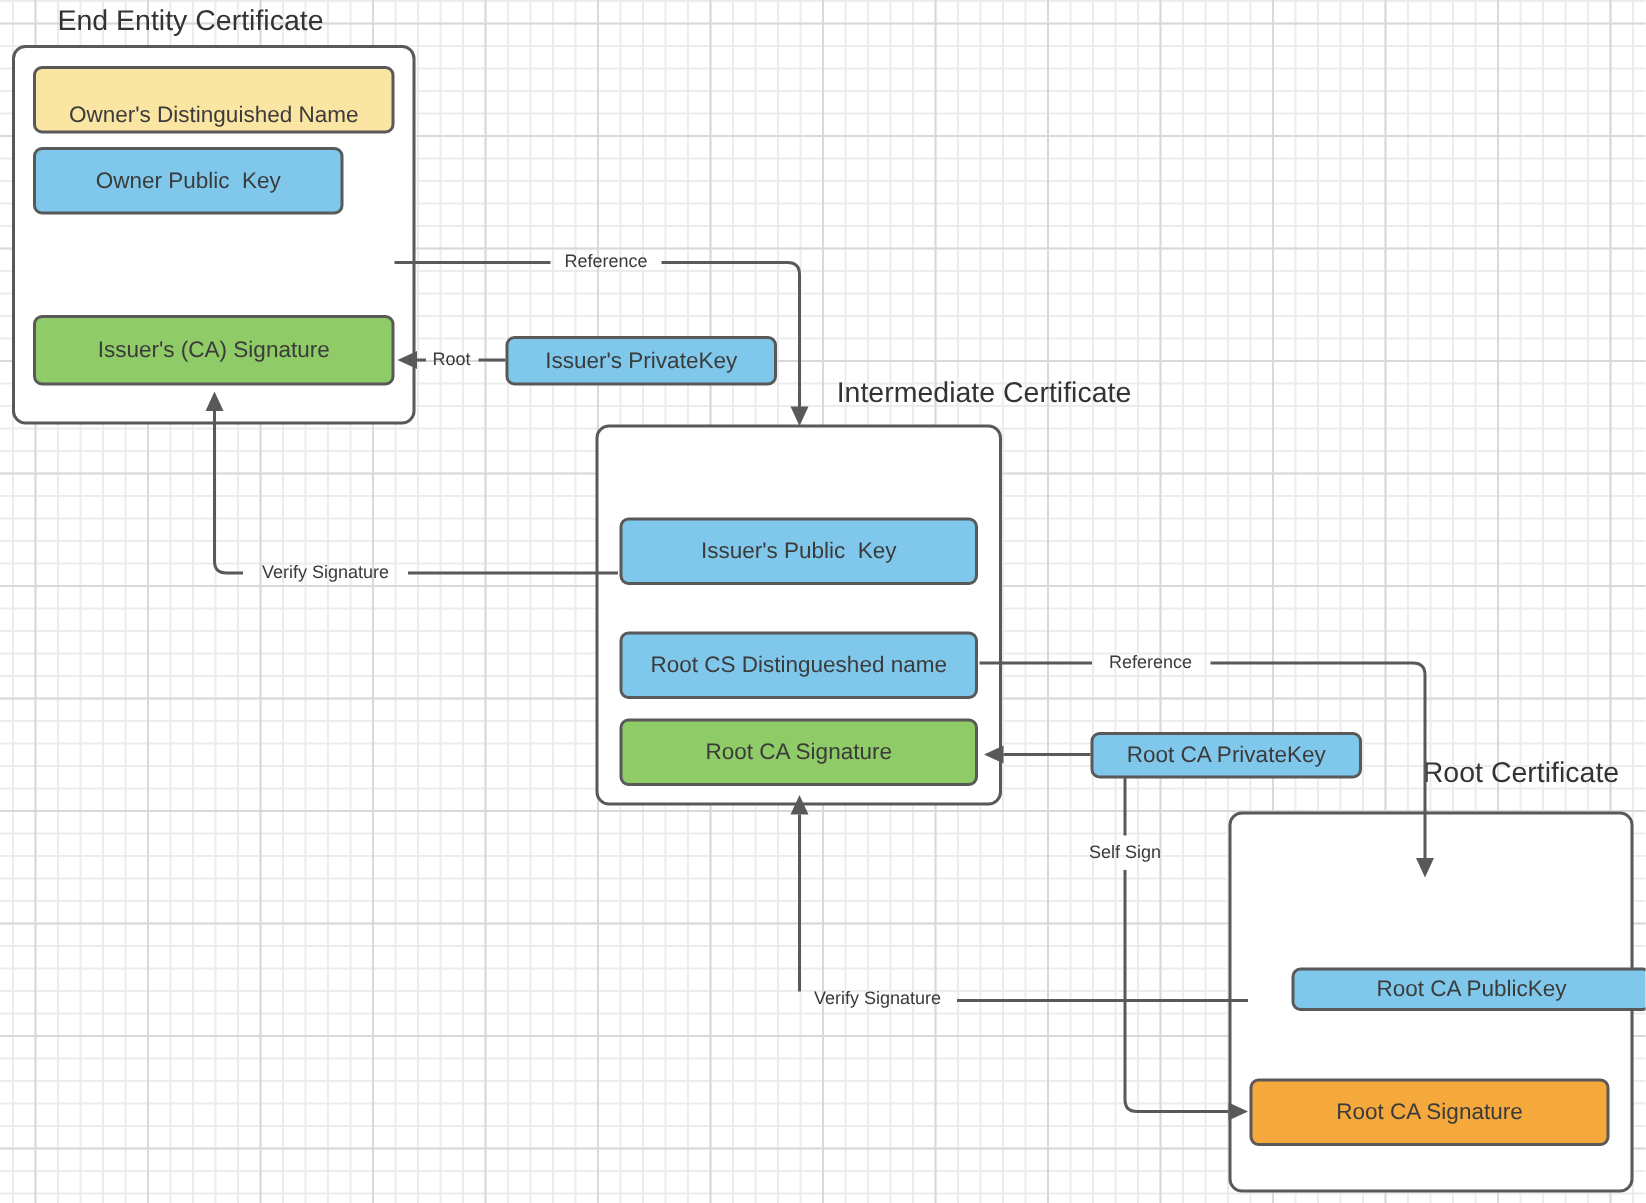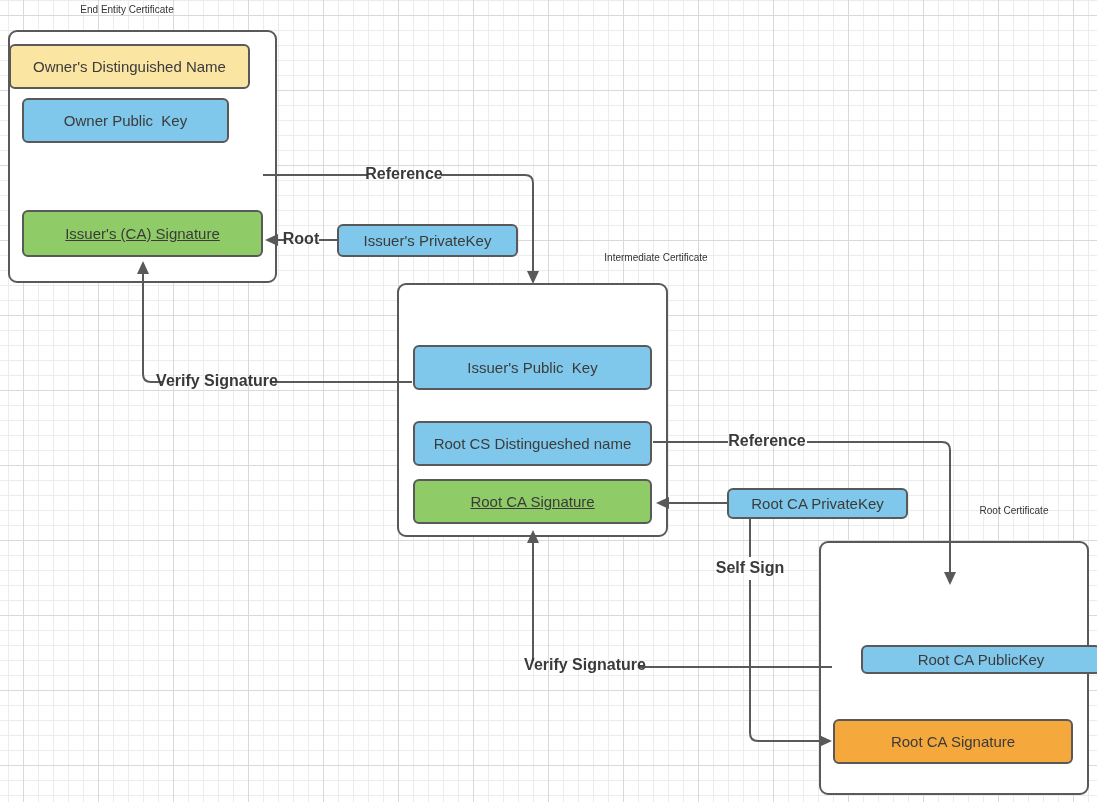--- a/index.html
+++ b/index.html
@@ -24,74 +24,74 @@
   .group {
     position: absolute;
     background: #ffffff;
     border: 2px solid #595959;
     border-radius: 9px;
     box-sizing: border-box;
   }
   .group-title {
     position: absolute;
     transform: translateX(-50%);
-    font-size: 10px;
+    font-size: 19px;
     color: #333333;
     white-space: nowrap;
   }
   .shape {
     position: absolute;
     border: 2px solid #595959;
     border-radius: 6px;
     box-sizing: border-box;
     display: flex;
     align-items: center;
     justify-content: center;
     text-align: center;
     font-size: 15px;
     color: #3b3b3b;
     padding: 2px 8px;
   }
   .shape .shape-label { white-space: pre-wrap; }
   .fill-yellow { background: var(--yellow, #FBE5A2); }
   .fill-blue   { background: var(--blue, #7FC8EB); }
   .fill-teal   { background: var(--teal, #35A192); }
-  .fill-green  { background: var(--green, #8FCB66); text-decoration: underline; }
+  .fill-green  { background: var(--green, #8FCB66); }
   .fill-orange { background: var(--orange, #F5A93C); }
   .connectors {
     position: absolute;
     left: 0; top: 0;
     pointer-events: none;
   }
   .connectors path {
     stroke: var(--line, #595959);
     stroke-width: 2;
     fill: none;
   }
   .connectors path.arrowhead {
     fill: var(--line, #595959);
     stroke: none;
   }
   .edge-label {
     position: absolute;
     transform: translate(-50%, -50%);
-    font-size: 16px;
-    font-weight: bold;
+    font-size: 12px;
+    font-weight: normal;
     color: #3a3a3a;
     white-space: nowrap;
   }
 </style>
 </head>
 <body>
 
 <div class="canvas">
 
   <div class="group-title" style="left:127px; top:4px;">End Entity Certificate</div>
   <div class="group" style="left:8px; top:30px; width:269px; height:253px;"></div>
-  <div class="shape fill-yellow" style="left:9px; top:44px; width:241px; height:45px;">
+  <div class="shape fill-yellow" style="left:22px; top:44px; width:241px; height:45px;align-items:flex-end;">
     <span class="shape-label">Owner's Distinguished Name</span>
   </div>
   <div class="shape fill-blue" style="left:22px; top:98px; width:207px; height:45px;">
     <span class="shape-label">Owner Public  Key</span>
   </div>
   <div class="shape fill-green" style="left:22px; top:210px; width:241px; height:47px;">
     <span class="shape-label">Issuer's (CA) Signature</span>
   </div>
 
   <div class="group-title" style="left:656px; top:252px;">Intermediate Certificate</div>

